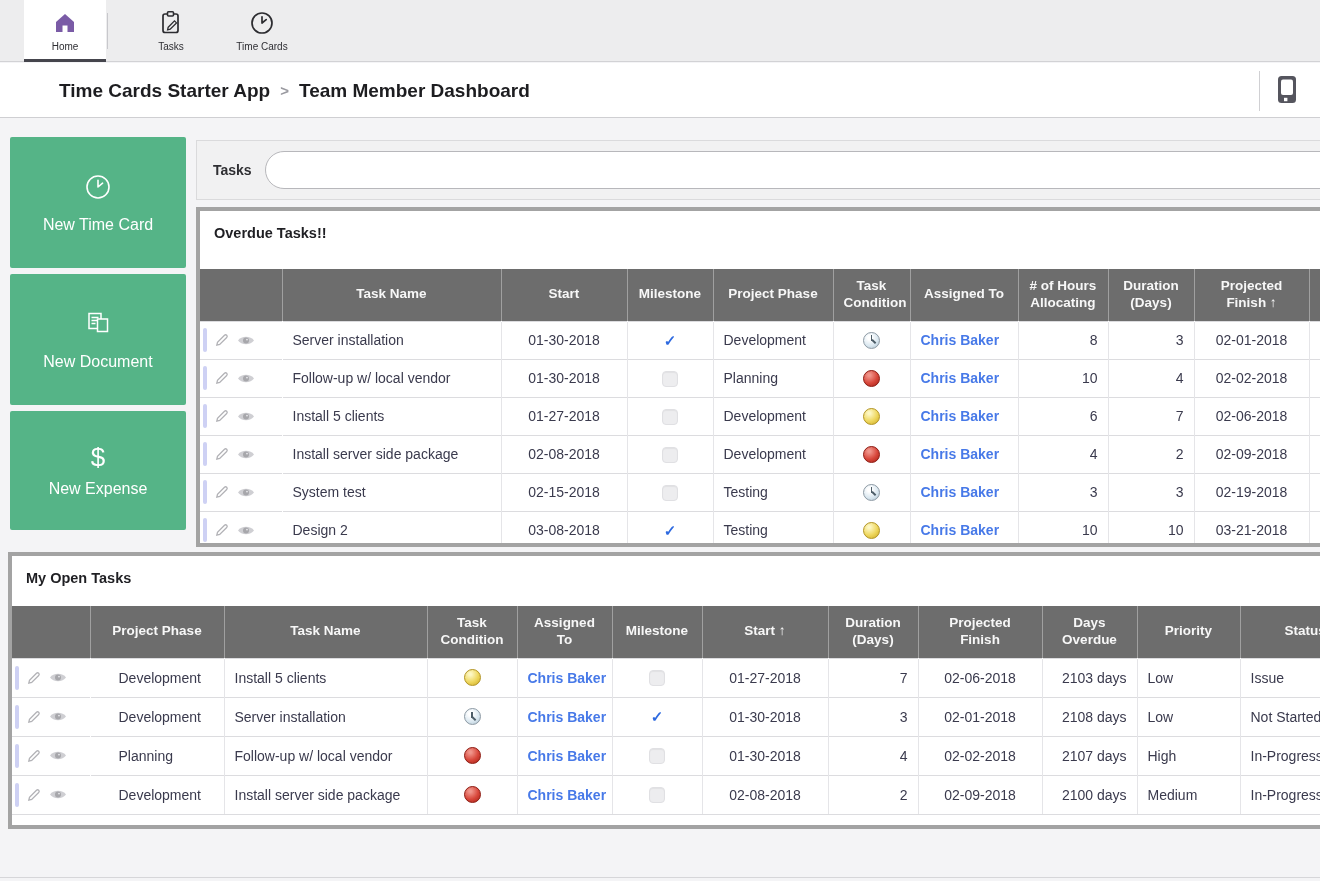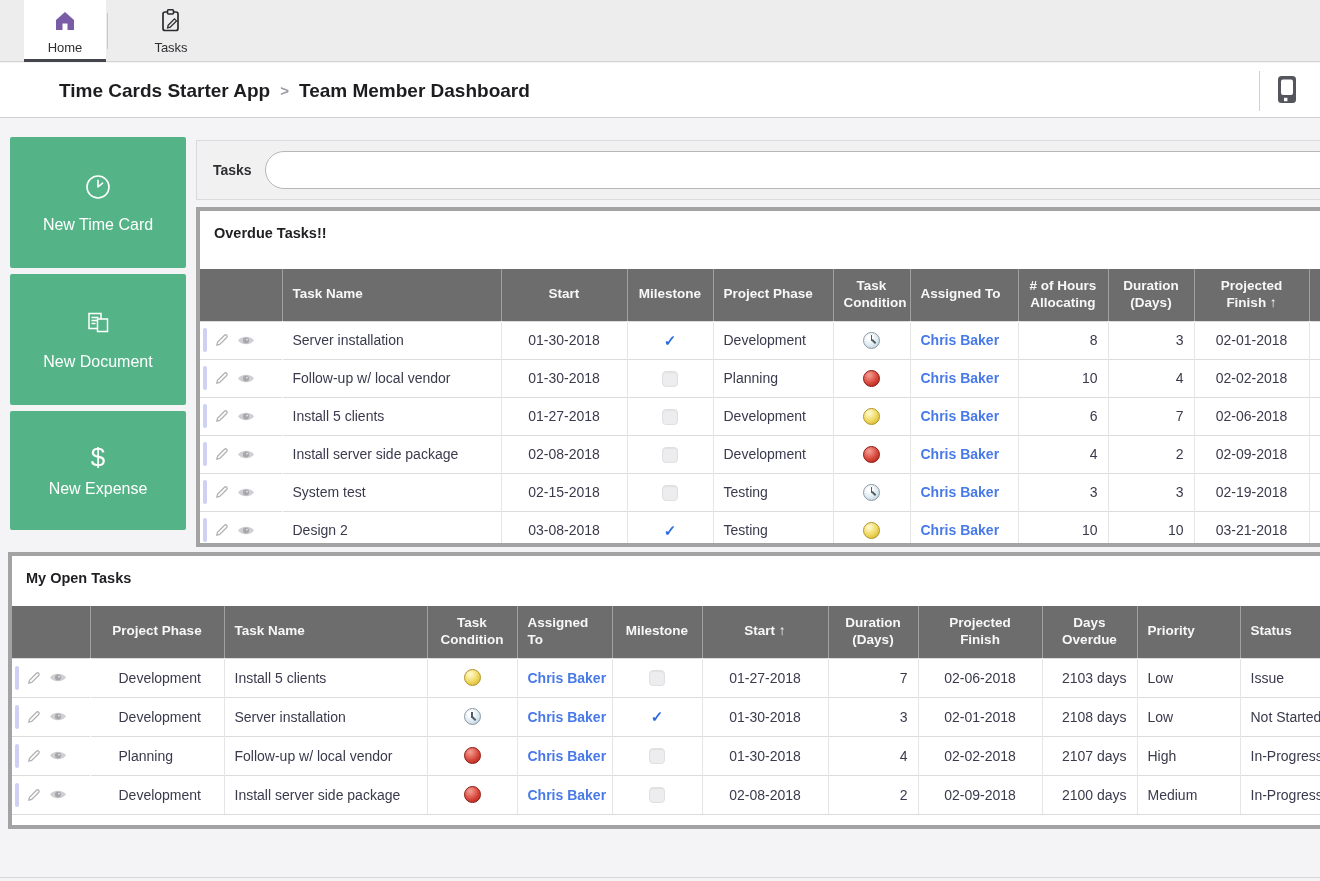--- a/index.html
+++ b/index.html
@@ -8,21 +8,21 @@
     font-family:"Liberation Sans", sans-serif;
     background:#f4f4f6;
     position:relative;
     overflow:hidden;
     color:#3a3a4d;
   }
   
   .topnav { position:absolute; top:0; left:0; width:1320px; height:62px;
     background:#ededee; border-bottom:1px solid #d2d2d5; }
   .nav-tab { position:absolute; top:0; height:62px; display:flex; flex-direction:column;
-    align-items:center; justify-content:center; gap:3px; font-size:13px; color:#2e2e33;
+    align-items:center; justify-content:center; gap:3px; font-size:10px; color:#2e2e33;
     cursor:pointer; }
   .nav-tab.active { background:#ffffff; }
   .nav-tab.active::after { content:""; position:absolute; left:0; right:0; bottom:0;
     height:3px; background:#45454d; }
   .tab-home { left:24px; width:82px; }
   .tab-tasks { left:132px; width:78px; }
   .tab-timecards { left:214px; width:96px; }
   .nav-divider { position:absolute; left:107px; top:13px; width:1px; height:36px; background:#c8c8cc; }
   
   .crumbbar { position:absolute; top:63px; left:0; width:1320px; height:55px;
@@ -61,21 +61,21 @@
   .tbl-open { top:50px; width:1358px; }
   th { background:#6d6d6d; color:#f7f7f7; font-size:13.5px; font-weight:bold;
     height:52px; padding:6px 10px; border-right:1px solid rgba(255,255,255,0.35);
     vertical-align:middle; line-height:1.25; cursor:pointer; }
   th:last-child { border-right:none; }
   td { font-size:14px; color:#3a3a4d; height:38px; padding:2px 10px;
     border-top:1px solid #dcdcdf; border-right:1px solid #e5e5e8;
     vertical-align:middle; white-space:nowrap; overflow:hidden; background:#fff; }
   .tbl-open td { height:39px; }
   tr:last-child td { border-bottom:1px solid #dcdcdf; }
-  .h-left { text-align:left; } .h-center { text-align:center; } .h-right { }
+  .h-left { text-align:center; } .h-center { text-align:center; } .h-right { }
   .c-left { text-align:left; } .c-center { text-align:center;margin-top:8px; } .c-right { text-align:right; }
   .c-phase-pad { padding-left:28px; }
   td.c-actions { border-right:1px solid transparent; padding:0 4px 0 3px; }
   .actions-wrap { display:flex; align-items:center; gap:7px; height:100%; }
   .rowbar { width:4px; height:24px; border-radius:2px; background:#ced1f4; flex:0 0 4px; }
   .act-icon { display:inline-flex; align-items:center; cursor:pointer; }
   a.link { color:#4779e8; text-decoration:none; cursor:pointer;font-weight:bold; }
   
   .orb { display:inline-block; width:17px; height:17px; border-radius:50%; position:relative; vertical-align:middle; }
   .orb-red { background:radial-gradient(circle at 35% 28%, #f0958b 8%, #d8473b 55%, #a92318 95%); border:1px solid #8e1f16; }
@@ -107,20 +107,29 @@
   <div class="nav-divider"></div>
   <div class="nav-tab tab-tasks">
     <span>
       <svg width="26" height="26" viewBox="0 0 26 26">
         <rect x="5" y="4" width="15" height="18.5" rx="2" fill="none" stroke="#2c2c30" stroke-width="1.7"></rect>
         <rect x="9.5" y="1.8" width="6" height="4.2" rx="1" fill="#ededee" stroke="#2c2c30" stroke-width="1.6"></rect>
         <path d="M10.2 17.2 l6.3-6.3 2 2 -6.3 6.3 -2.6 .6 z" fill="#ededee" stroke="#2c2c30" stroke-width="1.3"></path>
       </svg>
     </span>
     <span>Tasks</span>
+  </div>
+  <div class="nav-tab tab-timecards">
+    <span>
+      <svg width="26" height="26" viewBox="0 0 26 26">
+        <circle cx="13" cy="13" r="10" fill="none" stroke="#2c2c30" stroke-width="1.7"></circle>
+        <path d="M13 13 L13 6.8 M13 13 L17.2 9.6" stroke="#2c2c30" stroke-width="1.7" fill="none" stroke-linecap="round"></path>
+      </svg>
+    </span>
+    <span>Time Cards</span>
   </div>
 </div>
 
 <div class="crumbbar">
   <div class="crumbs">
     <span class="crumb-app">Time Cards Starter App</span>
     <span class="crumb-sep">&gt;</span>
     <span>Team Member Dashboard</span>
   </div>
   <div class="crumb-divider"></div>

